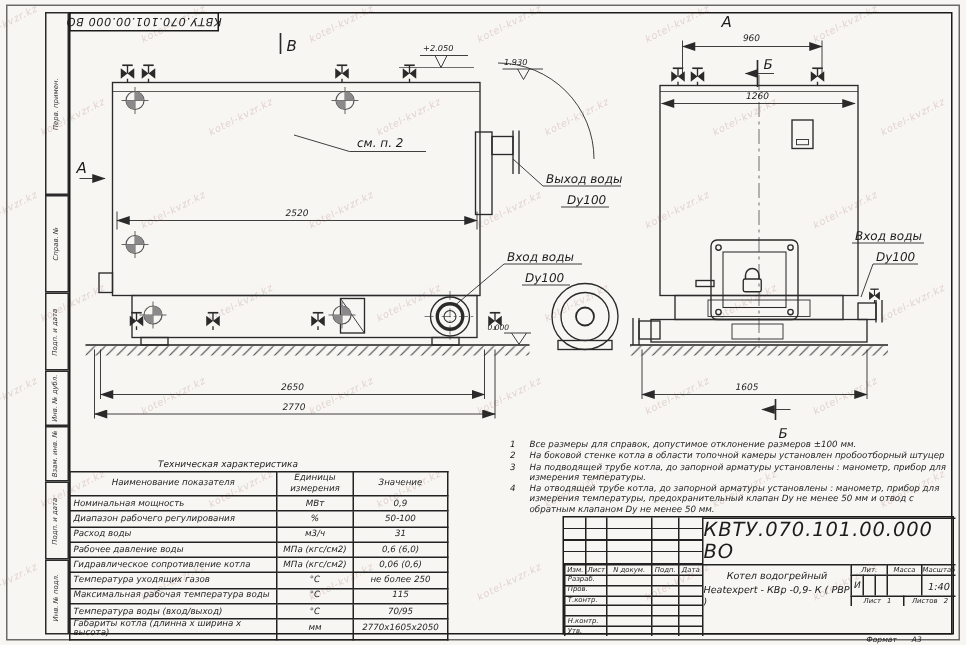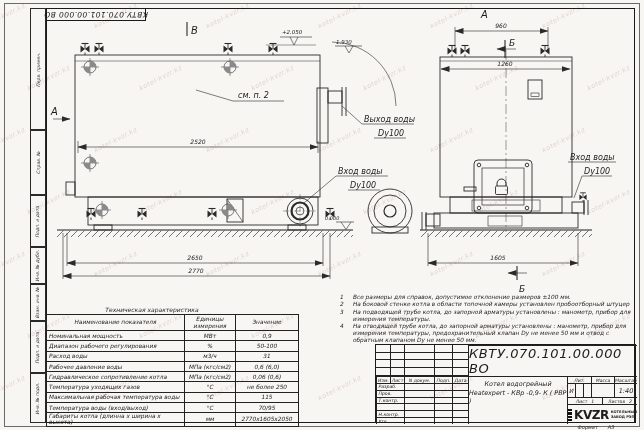--- a/index.html
+++ b/index.html
@@ -444,26 +444,18 @@
 
   <div class="tb" style="left:191px;top:52px;width:35px;height:7px;gap:4px;">
     <span>Лист</span>
     <span>1</span>
   </div>
   <div class="tb" style="left:226px;top:52px;width:35px;height:7px;gap:4px;">
     <span>Листов</span>
     <span>2</span>
   </div>
 
-  <div class="tb" id="tb-logo">
-    <div id="logo-bars"></div>
-    <div id="logo-word">KVZR</div>
-    <div>
-      <div class="logo-sub">КОТЕЛЬНЫЙ</div>
-      <div class="logo-sub">ЗАВОД РЭП</div>
-    </div>
-  </div>
 </div>
 
 <div class="abs" id="format-line">
   <span>Формат</span>
   <span>А3</span>
 </div>
 
 </body></html>

